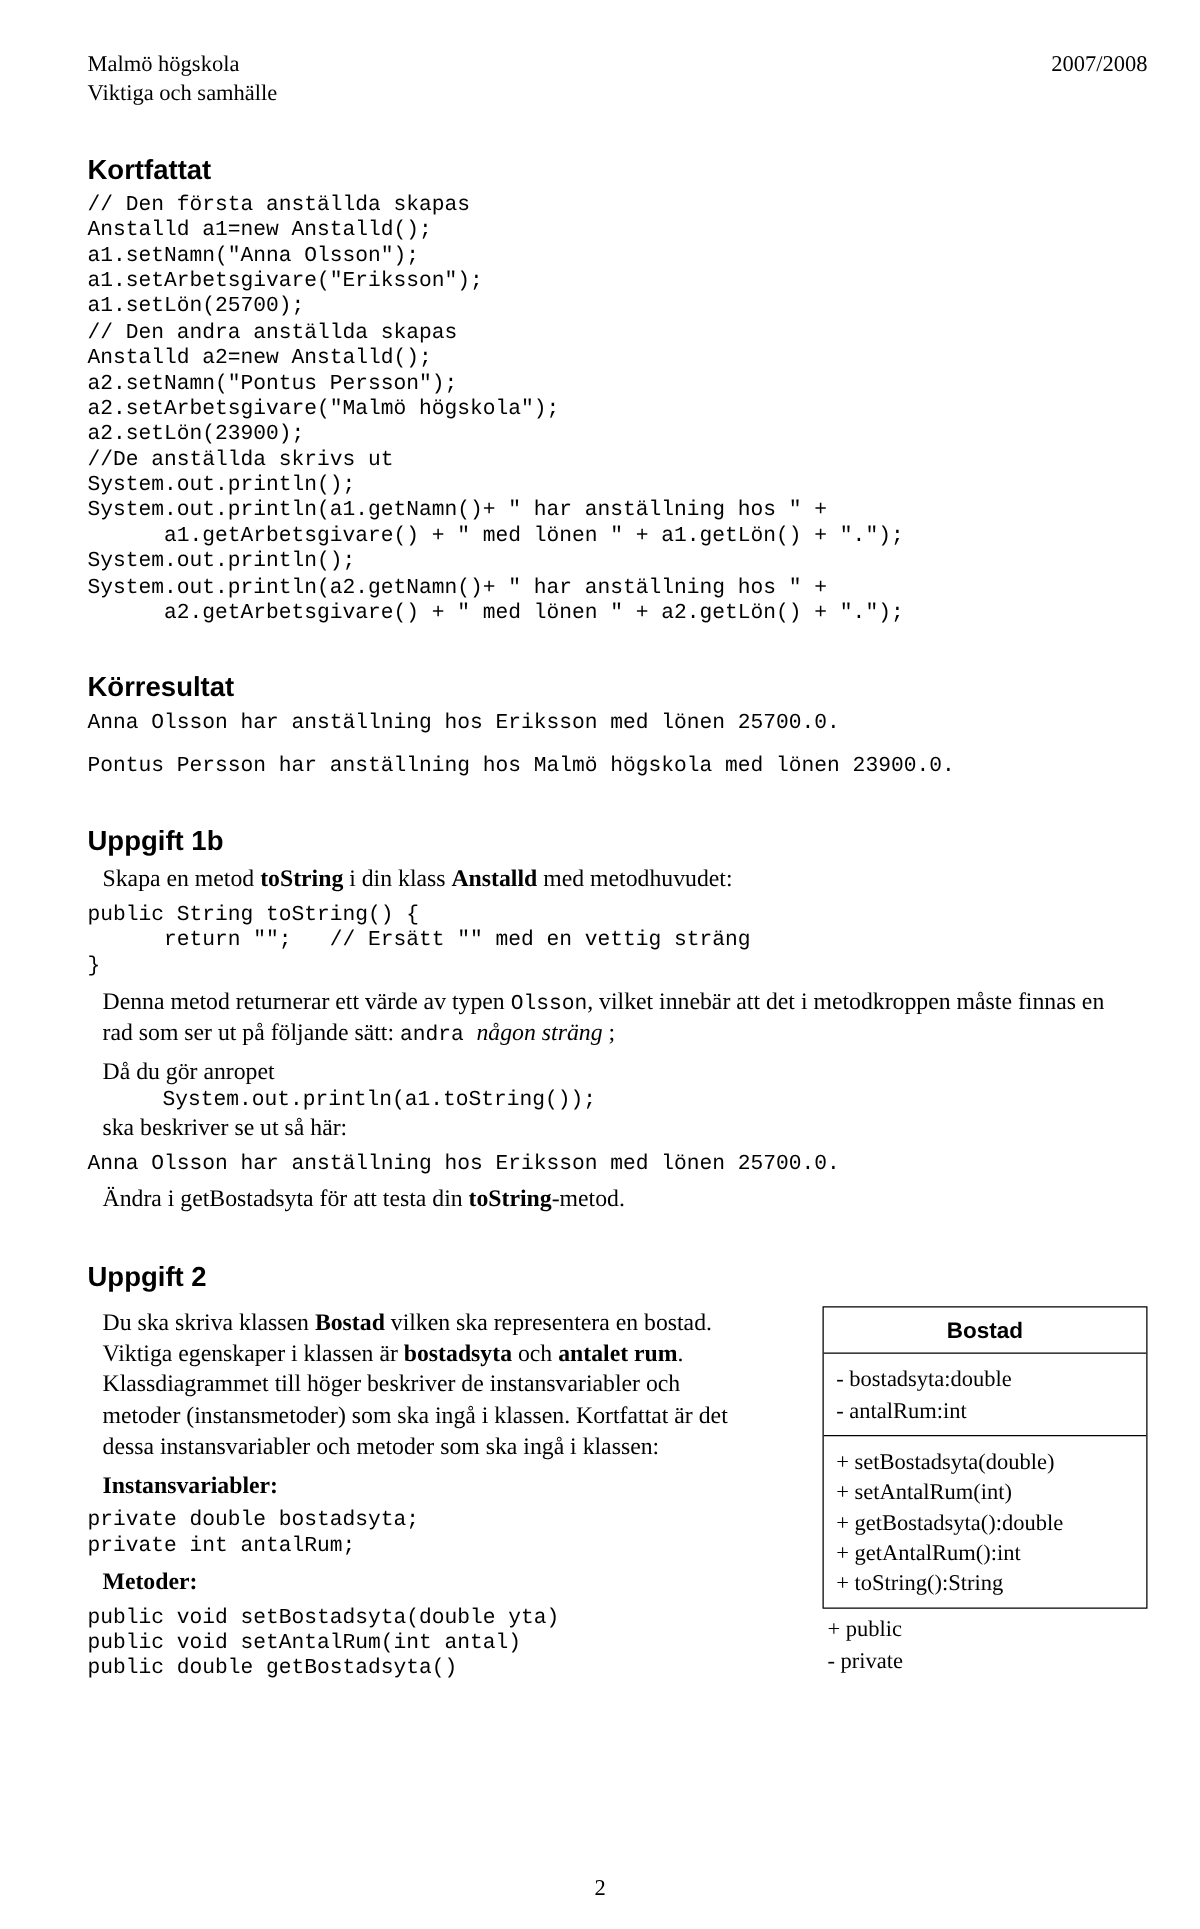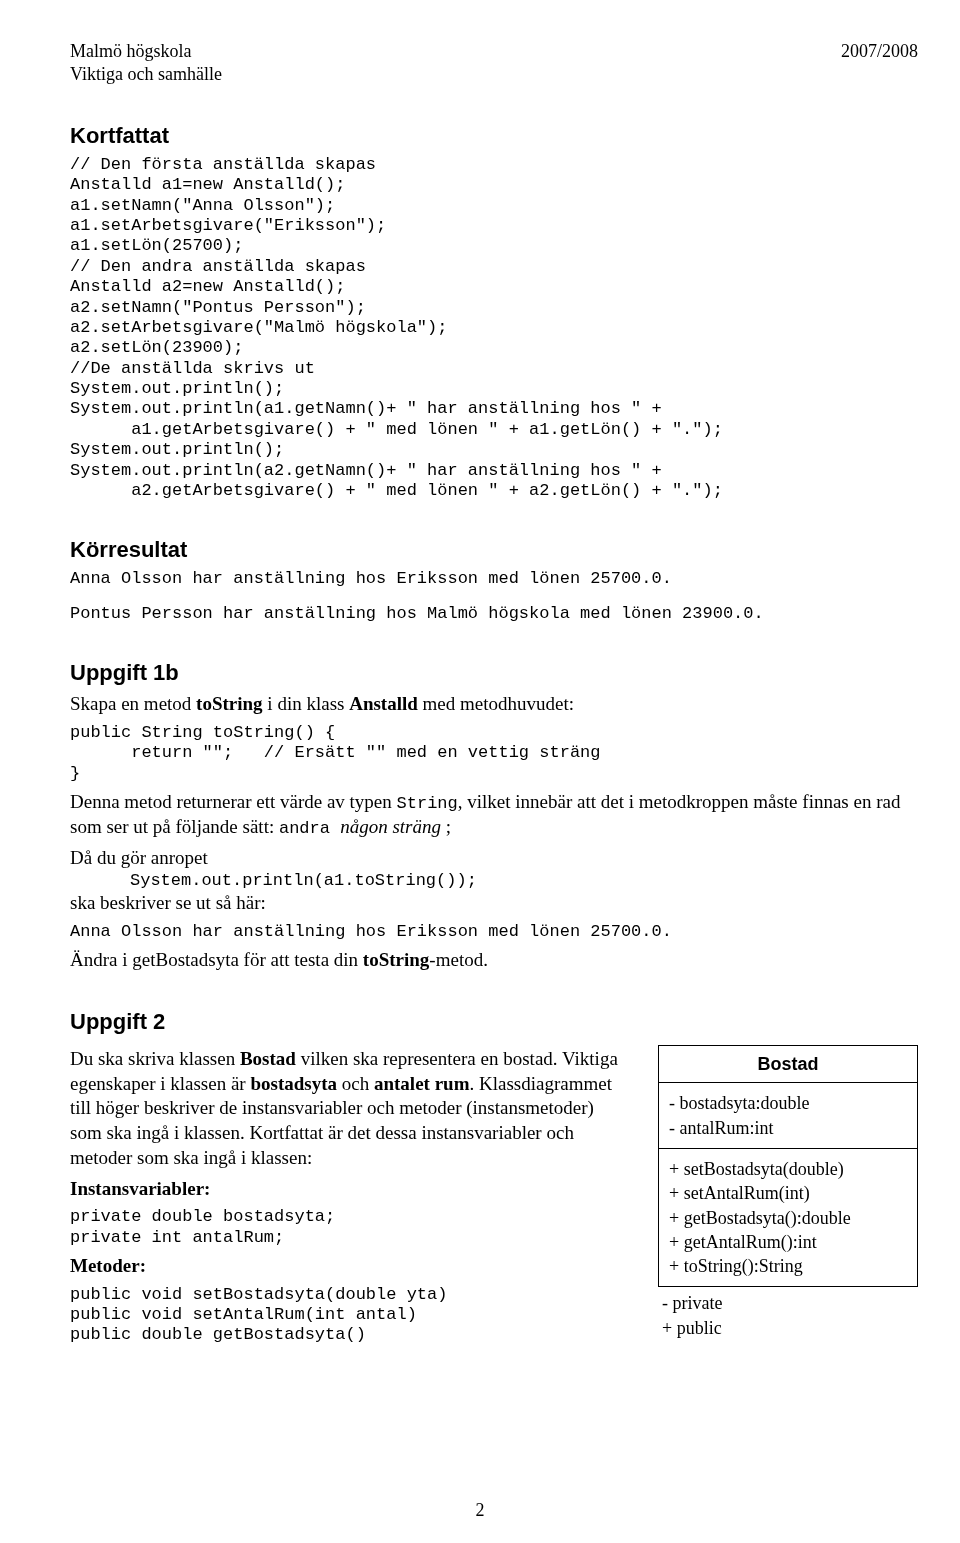--- a/index.html
+++ b/index.html
@@ -31,21 +31,21 @@
   }
   .code {
     font-family: "Courier New", Courier, monospace;
     font-size: 17px;
     white-space: pre;
     line-height: 1.2;
   }
   .body-text {
     font-size: 19px;
     line-height: 1.3;
-    margin: 6px 0;
+    margin: 6px 12px;
   }
   .mono-inline {
     font-family: "Courier New", Courier, monospace;
     font-size: 17px;
   }
   .indent {
     display: block;
     margin-left: 60px;
   }
   .uml-column {
@@ -128,21 +128,21 @@
 
   <div class="heading2">Uppgift 1b</div>
   <div class="body-text">
     <span>Skapa en metod </span><span class="b">toString</span><span> i din klass </span><span class="b">Anstalld</span><span> med metodhuvudet:</span>
   </div>
   <div class="code">public String toString() {
       return "";   // Ersätt "" med en vettig sträng
 }</div>
 
   <div class="body-text">
-    <span>Denna metod returnerar ett värde av typen </span><span class="mono-inline">String</span><span>, vilket innebär att det i metodkroppen måste finnas en rad som ser ut på följande sätt: </span><span class="mono-inline">andra </span><span class="ital">någon sträng</span><span> ;</span>
+    <span>Denna metod returnerar ett värde av typen </span><span class="mono-inline">Olsson</span><span>, vilket innebär att det i metodkroppen måste finnas en rad som ser ut på följande sätt: </span><span class="mono-inline">andra </span><span class="ital">någon sträng</span><span> ;</span>
   </div>
 
   <div class="body-text" style="margin-bottom:0">Då du gör anropet</div>
   <div class="code indent">System.out.println(a1.toString());</div>
   <div class="body-text" style="margin-top:0">ska beskriver se ut så här:</div>
   <div class="code">Anna Olsson har anställning hos Eriksson med lönen 25700.0.</div>
 
   <div class="body-text">
     <span>Ändra i getBostadsyta för att testa din </span><span class="b">toString</span><span>-metod.</span>
   </div>
@@ -172,20 +172,20 @@
         <div class="uml-section" style="white-space:pre">- bostadsyta:double
 - antalRum:int</div>
         <div class="uml-sep"></div>
         <div class="uml-section" style="white-space:pre">+ setBostadsyta(double)
 + setAntalRum(int)
 + getBostadsyta():double
 + getAntalRum():int
 + toString():String</div>
       </div>
       <div class="uml-legend">
+        <div>+ public</div>
         <div>-  private</div>
-        <div>+ public</div>
       </div>
     </div>
   </div>
 
   <div class="page-num">2</div>
 </div>
 
 </body></html>

